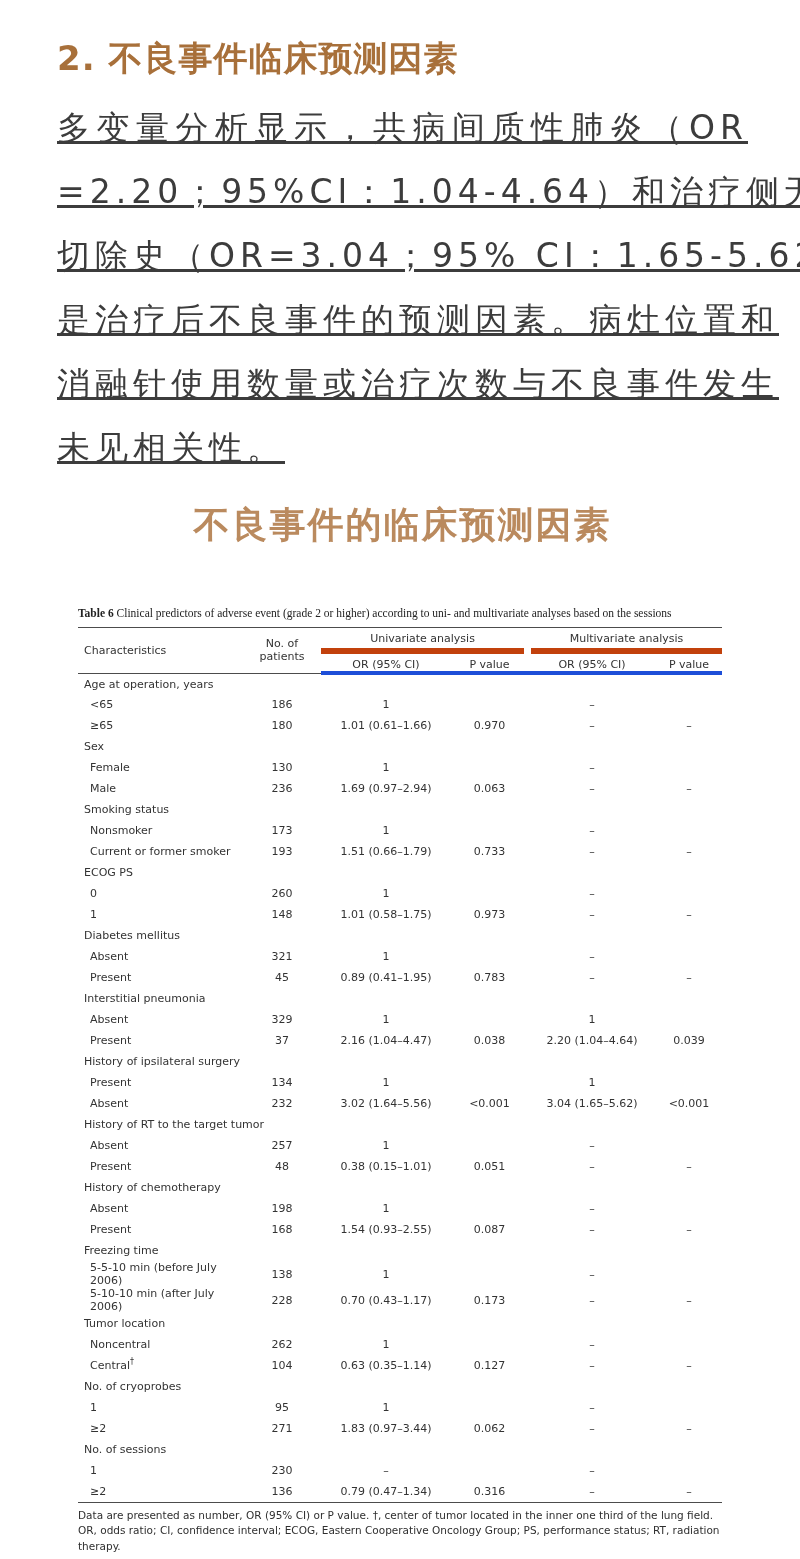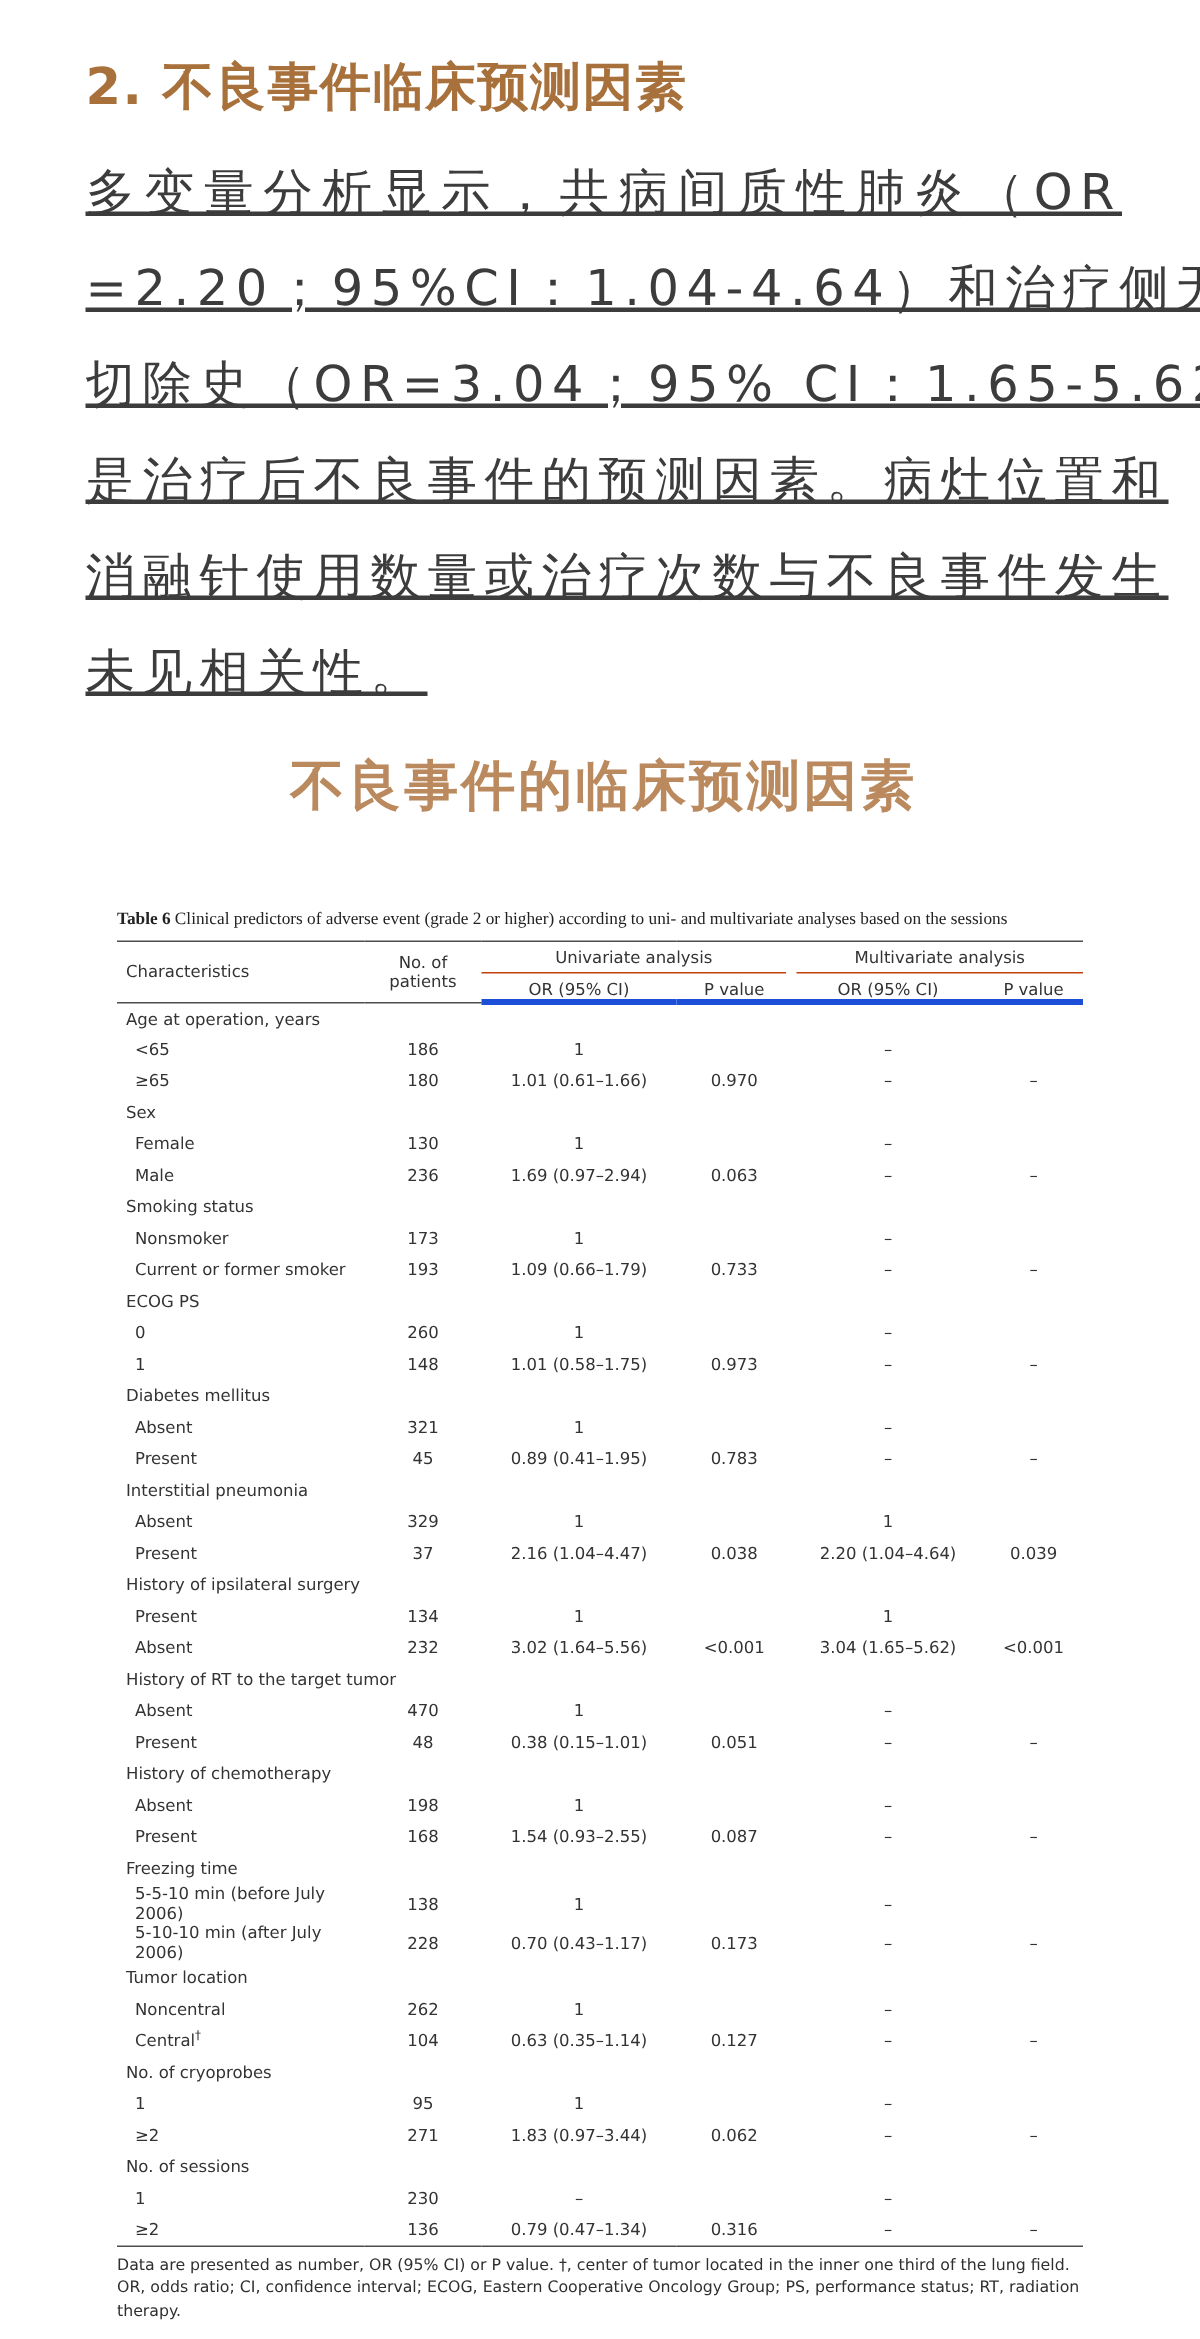--- a/index.html
+++ b/index.html
@@ -90,21 +90,21 @@
     border-top: 1px solid #4c4c4c;
     border-bottom: 1px solid #4c4c4c;
     vertical-align: middle;
   }
   th.patients { text-align: center; padding-left: 0; }
   th.spanner { padding-top: 4px; }
   th.spanner .spanwrap {
     display: block;
     text-align: center;
     padding-bottom: 3px;
-    border-bottom: 1px solid #c2410c;
+    border-bottom: 6px solid #c2410c;
   }
   th.spanner.univ .spanwrap { margin-right: 4px; }
   th.spanner.multi .spanwrap { margin-left: 3px; }
   thead tr.r2 th {
     text-align: center;
     padding: 4px 0 0;
     border-bottom: 4px solid #1d4ed8;
   }
 
   tbody td {
@@ -221,21 +221,21 @@
             <td class="item">Nonsmoker</td>
             <td class="val">173</td>
             <td class="val">1</td>
             <td class="val"></td>
             <td class="val">–</td>
             <td class="val"></td>
           </tr>
           <tr>
             <td class="item">Current or former smoker</td>
             <td class="val">193</td>
-            <td class="val">1.09 (0.66–1.79)</td>
+            <td class="val">1.51 (0.66–1.79)</td>
             <td class="val">0.733</td>
             <td class="val">–</td>
             <td class="val">–</td>
           </tr>
           <tr>
             <td colspan="6" class="group">ECOG PS</td>
           </tr>
           <tr>
             <td class="item">0</td>
             <td class="val">260</td>
@@ -307,21 +307,21 @@
             <td class="val">3.02 (1.64–5.56)</td>
             <td class="val">&lt;0.001</td>
             <td class="val">3.04 (1.65–5.62)</td>
             <td class="val">&lt;0.001</td>
           </tr>
           <tr>
             <td colspan="6" class="group">History of RT to the target tumor</td>
           </tr>
           <tr>
             <td class="item">Absent</td>
-            <td class="val">470</td>
+            <td class="val">257</td>
             <td class="val">1</td>
             <td class="val"></td>
             <td class="val">–</td>
             <td class="val"></td>
           </tr>
           <tr>
             <td class="item">Present</td>
             <td class="val">48</td>
             <td class="val">0.38 (0.15–1.01)</td>
             <td class="val">0.051</td>

